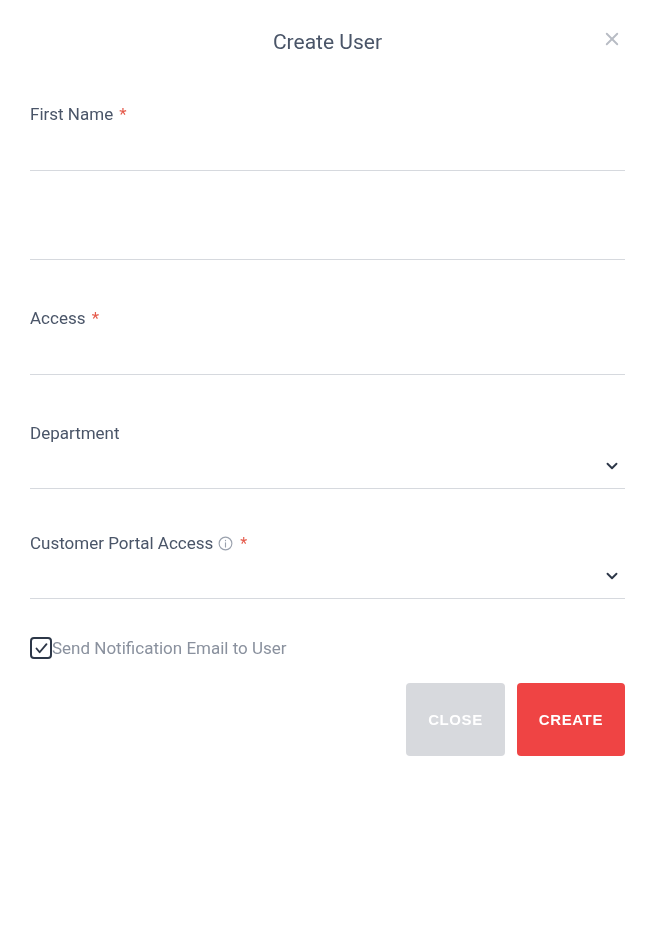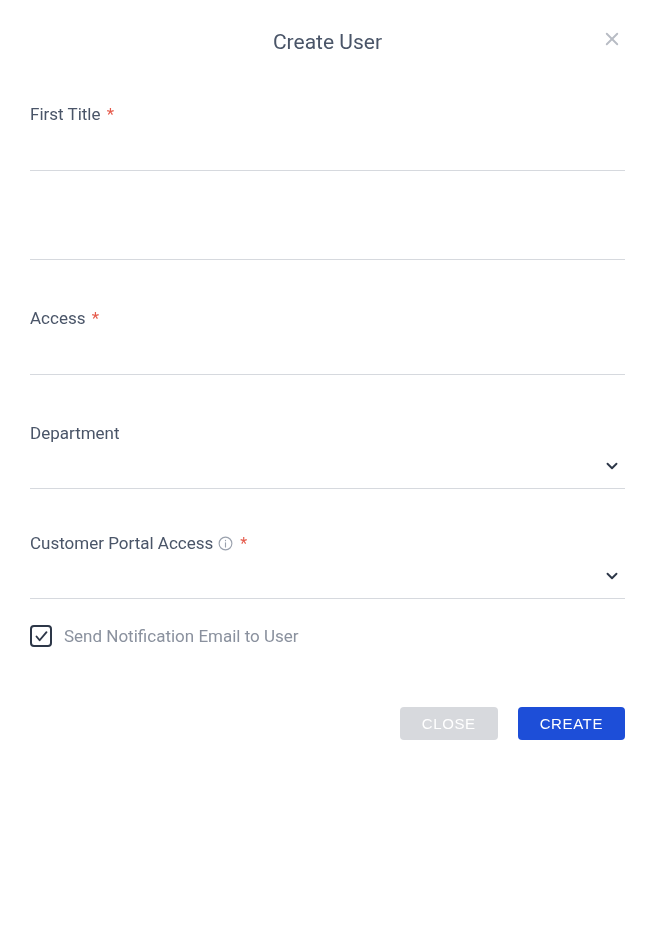--- a/index.html
+++ b/index.html
@@ -81,39 +81,38 @@
     }
     .chevron {
       position: absolute;
       right: 4px;
       bottom: 10px;
       pointer-events: none;
       color: #2d3748;
     }
     .chevron svg { width: 18px; height: 18px; }
     .group-dept { margin-bottom: 44px; }
-    .group-portal { margin-bottom: 26px; }
+    .group-portal { margin-bottom: 38px; }
     .label-row {
       display: flex;
       align-items: center;
       gap: 4px;
       margin-bottom: 6px;
     }
     .label-row .form-label { margin-bottom: 0; }
     .info-icon {
       color: #9aa1ad;
       display: inline-flex;
       align-items: center;
     }
     .info-icon svg { width: 17px; height: 17px; }
     .checkbox-row {
       display: flex;
       align-items: center;
-      gap: 12px;
-      margin-bottom: 60px;
+      margin-bottom: 24px;
     }
     .checkbox {
       width: 22px;
       height: 22px;
       border: 2px solid #2d3748;
       border-radius: 4px;
       display: flex;
       align-items: center;
       justify-content: center;
       cursor: pointer;
@@ -124,35 +123,34 @@
       font-size: 17px;
       color: #8a919e;
     }
     .actions {
       display: flex;
       justify-content: flex-end;
       gap: 12px;
     }
     .btn {
       border: none;
-      padding: 8px 22px;
+      padding: 28px 22px;
       font-size: 15px;
       letter-spacing: 0.6px;
       border-radius: 4px;
       cursor: pointer;
-      font-weight: 400;
+      font-weight: 700;
     }
     .btn-close {
       background: #d7d9dd;
       color: #fff;
     }
     .btn-create {
-      background: #1d4ed8;
+      background: #ef4444;
       color: #fff;
-      margin-left: 8px;
     }
   </style>
 </head>
 <body>
 
 <div class="dialog">
 
   <div class="dialog-header">
     <h2 class="dialog-title">Create User</h2>
     <span class="close-icon">
@@ -160,21 +158,21 @@
         <line x1="5" y1="5" x2="19" y2="19"></line>
         <line x1="19" y1="5" x2="5" y2="19"></line>
       </svg>
     </span>
   </div>
 
   <div class="form-body">
 
     <div class="form-group">
       <label class="form-label">
-        <span>First Title</span>
+        <span>First Name</span>
         <span class="required">*</span>
       </label>
       <input type="text" class="form-input" value="" style="">
     </div>
 
 
     <div class="form-group">
       <input type="text" class="form-input" value="" style="">
     </div>
 

